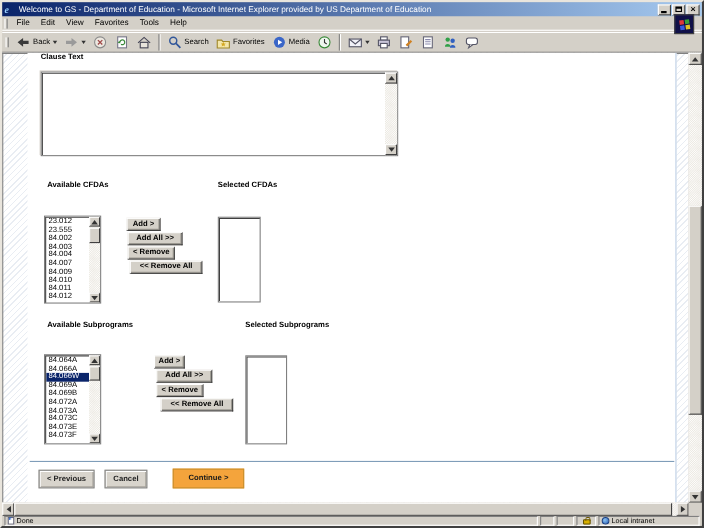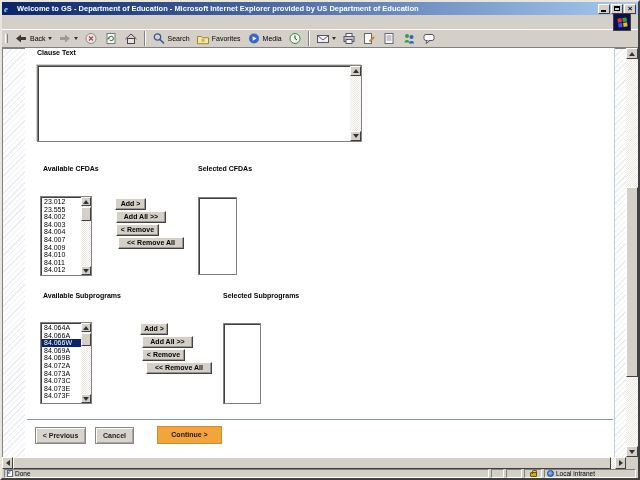--- a/index.html
+++ b/index.html
@@ -7,21 +7,21 @@
   body { font-family:"Liberation Sans", sans-serif; }
   .window { position:relative; width:640px; height:480px; background:#d4d0c8;
             border:2px solid; border-color:#e9e5dd #404040 #404040 #e9e5dd; }
 
   
   .titlebar { position:absolute; left:0; top:0; right:0; height:13px;
               background:linear-gradient(90deg, var(--title-from,#0A246A), var(--title-to,#A6CAF0));
               display:flex; align-items:center; padding:0 2px; }
   .title-icon { width:10px; height:10px; color:#fff; font:italic bold 9px/10px "Liberation Serif", serif;
                 margin-right:3px; color:#9ad0ff; }
-  .title-text { color:#fff; font-size:7.5px; font-weight:bold; white-space:nowrap; overflow:hidden; flex:1; }
+  .title-text { color:#fff; font-size:7.5px; font-weight:normal; white-space:nowrap; overflow:hidden; flex:1; }
   .win-controls { display:flex; gap:1px; }
   .win-btn { width:12px; height:10px; background:#d4d0c8; border:1px solid;
              border-color:#fff #404040 #404040 #fff; position:relative; }
   .win-btn .g-min { position:absolute; left:2px; bottom:1px; width:5px; height:2px; background:#000; }
   .win-btn .g-rest { position:absolute; left:2px; top:1px; width:6px; height:5px; border:1px solid #000; border-top-width:2px; }
   .win-btn .g-close { position:absolute; left:0; top:-1px; width:100%; text-align:center; font:bold 8px/10px "Liberation Sans",sans-serif; color:#000; }
 
   
   .menubar { position:absolute; left:0; top:13px; right:0; height:13px; background:#d4d0c8;
              display:flex; align-items:center; border-bottom:1px solid #fff; }
@@ -129,20 +129,31 @@
         </span>
       <span class="win-btn">
           <span class="g-rest"></span>
         </span>
       <span class="win-btn">
           <span class="g-close">×</span>
         </span>
     </span>
   </div>
 
+  <div class="menubar">
+    <span class="grip"></span>
+    <span style="display:flex">
+        <div class="menu-item">File</div>
+        <div class="menu-item">Edit</div>
+        <div class="menu-item">View</div>
+        <div class="menu-item">Favorites</div>
+        <div class="menu-item">Tools</div>
+        <div class="menu-item">Help</div>
+      </span>
+  </div>
   <div class="throbber">
     <span class="flag">
         <i class="f1"></i>
         <i class="f2"></i>
         <i class="f3"></i>
         <i class="f4"></i>
       </span>
   </div>
 
   <div class="toolbar">

